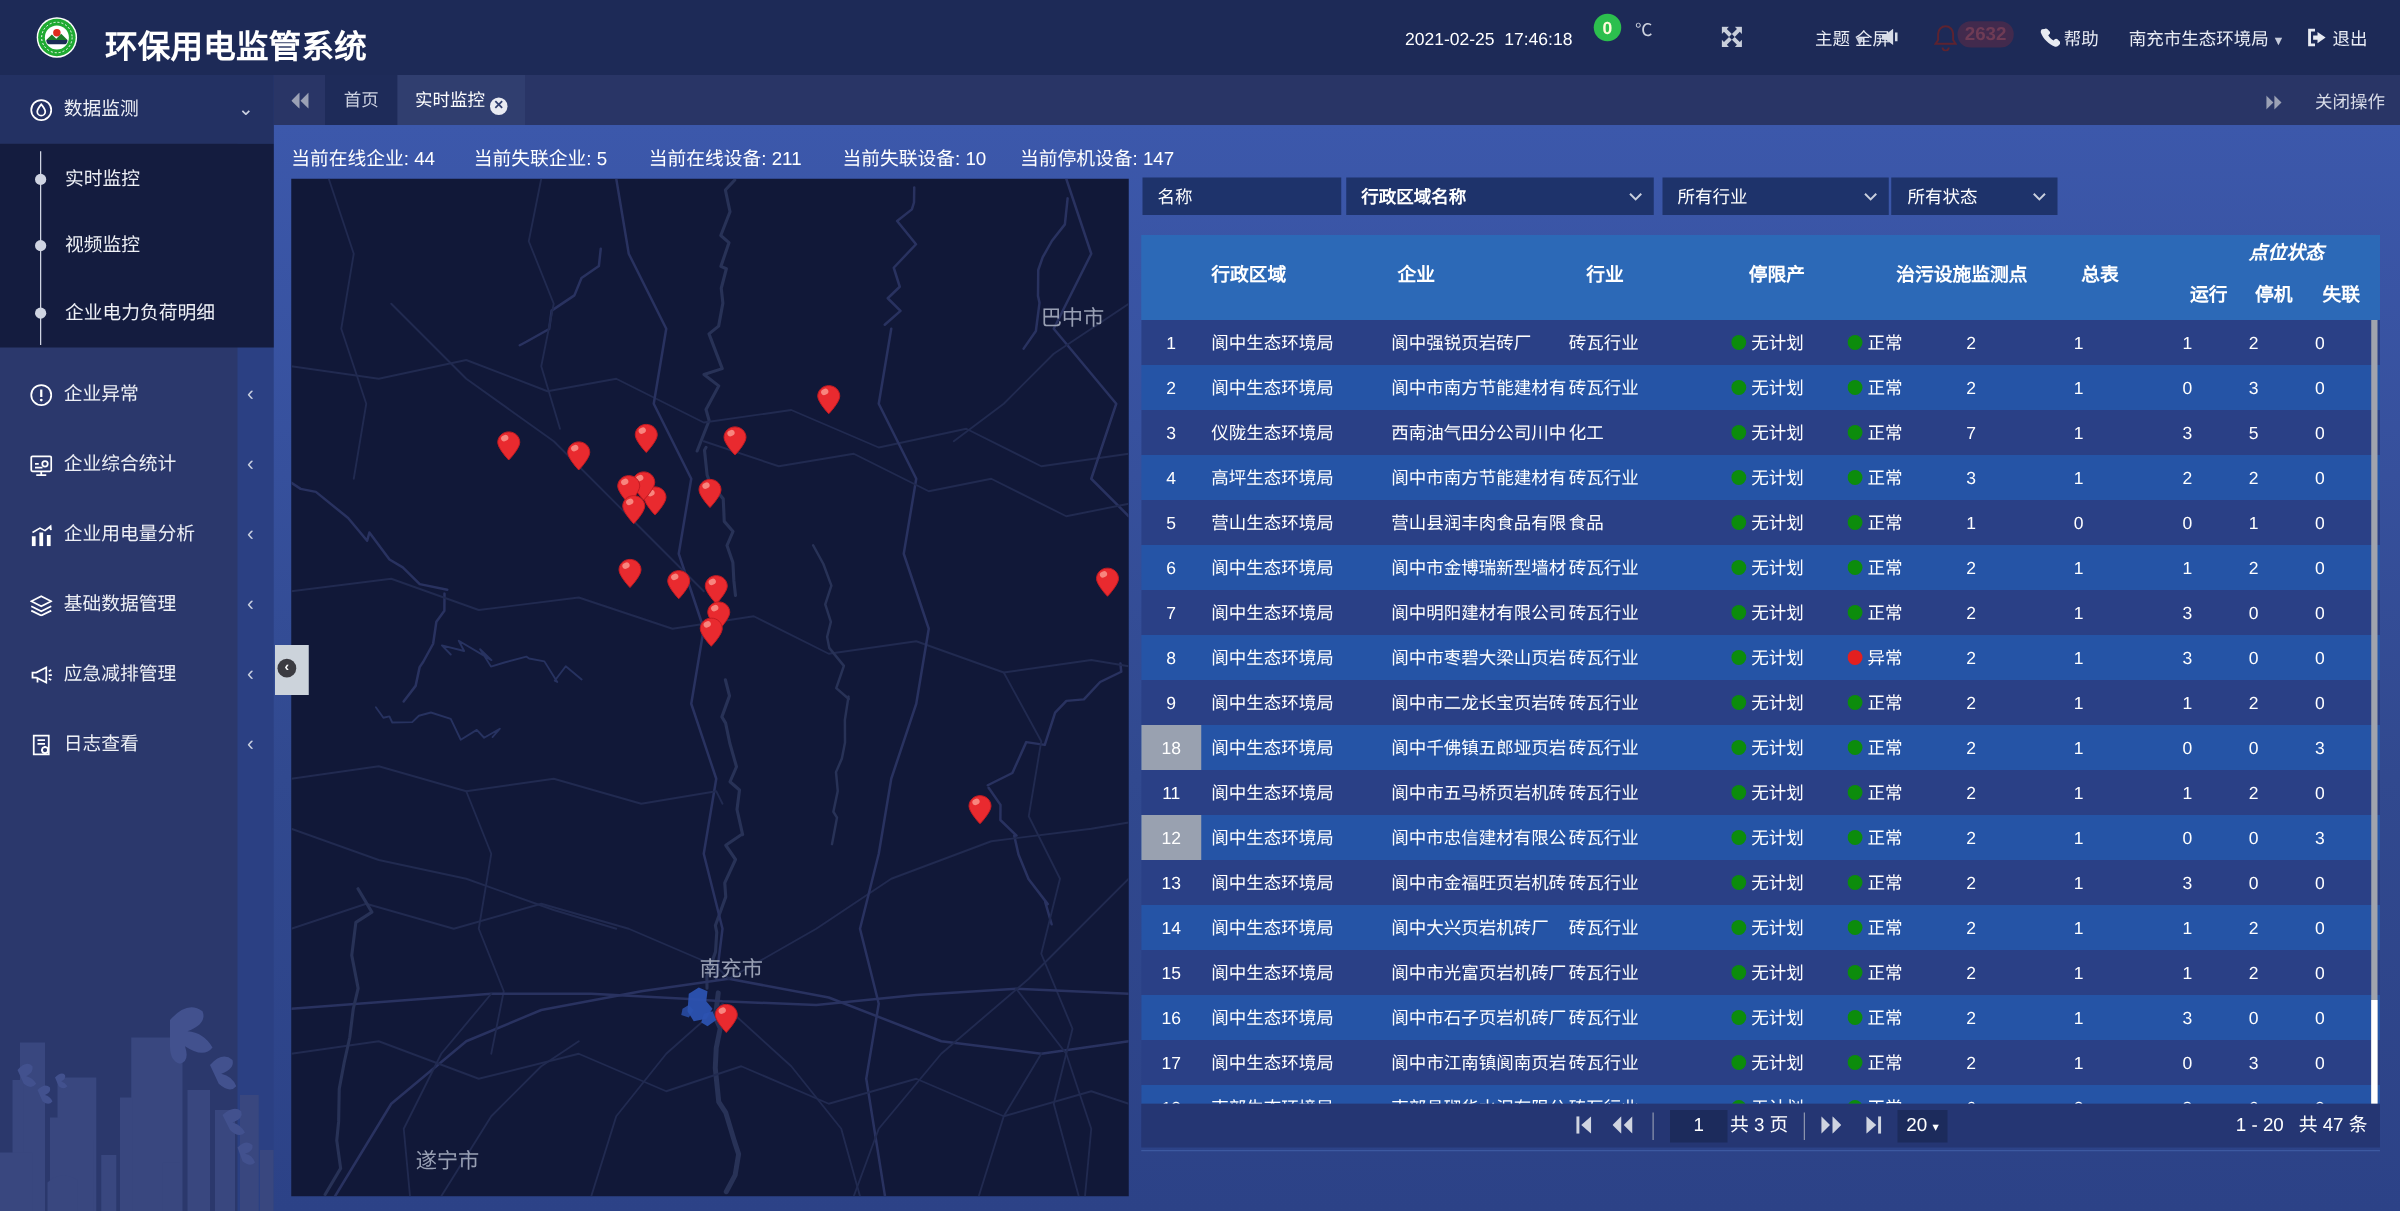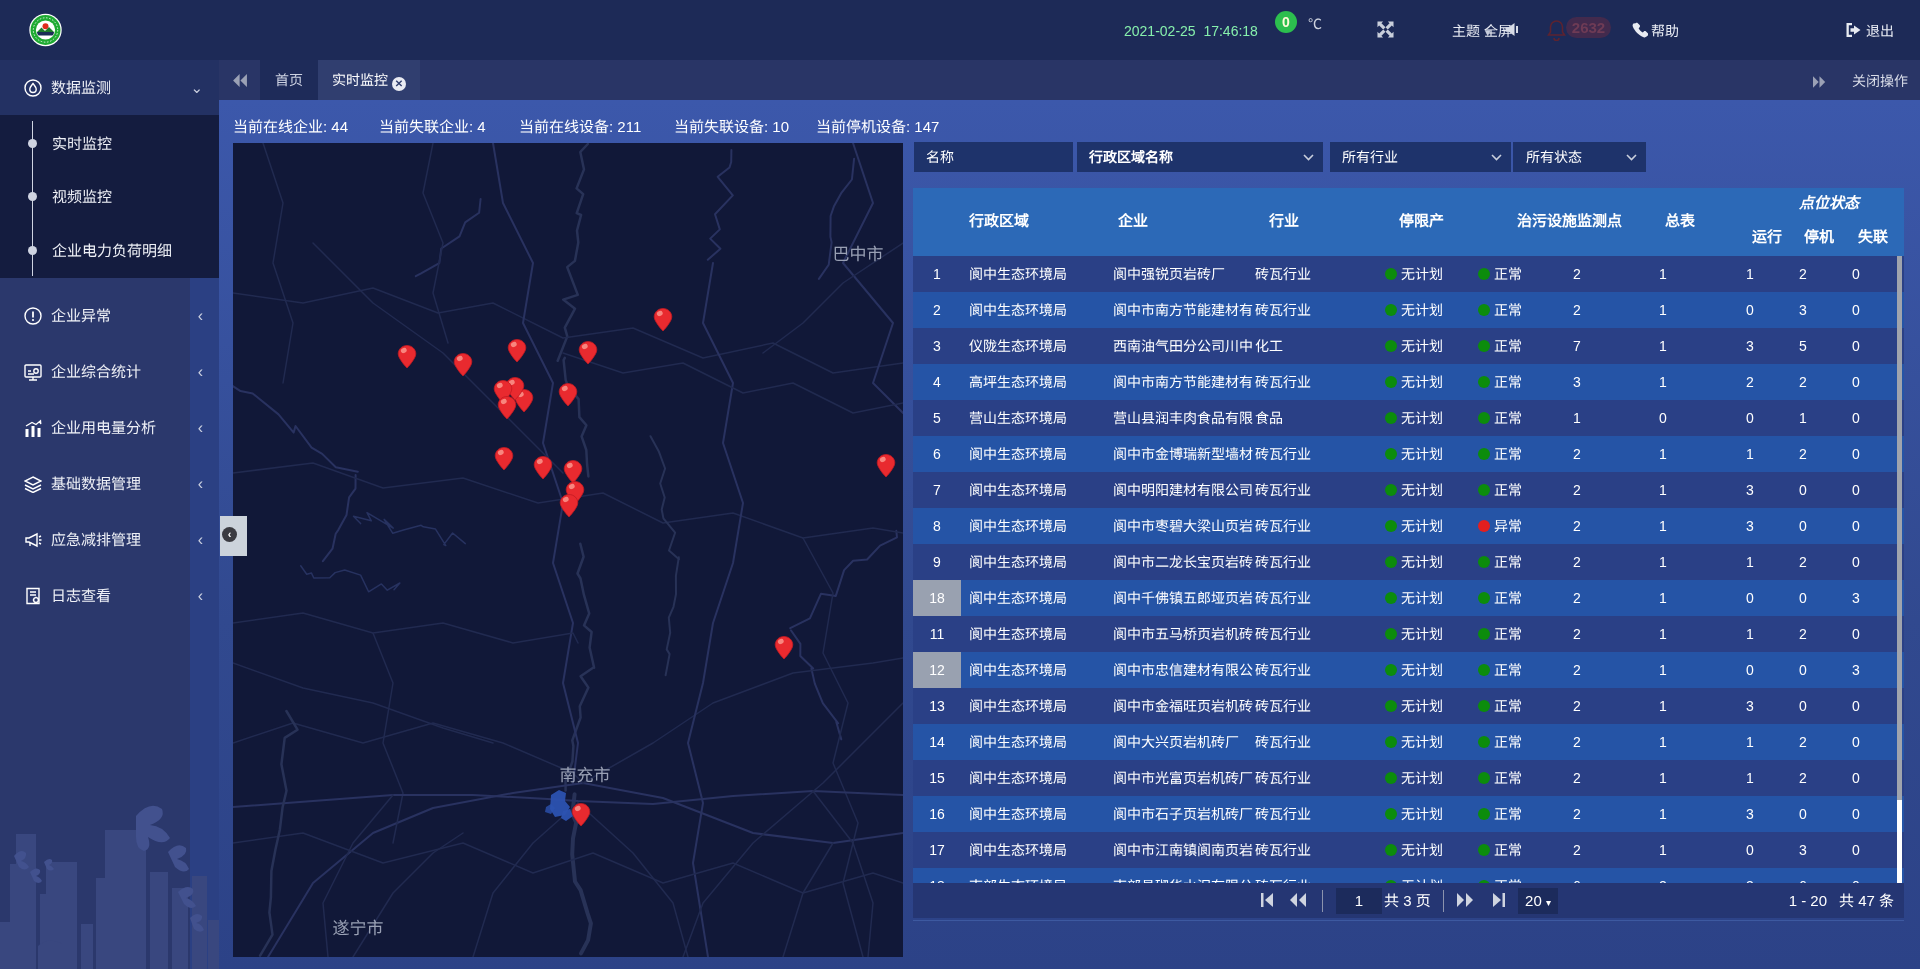--- a/index.html
+++ b/index.html
@@ -78,21 +78,22 @@
     <circle cx="16.5" cy="17" r="16.2" fill="#ffffff"></circle>
     <circle cx="16.5" cy="17" r="15" fill="#1faa32"></circle>
     <circle cx="16.5" cy="17" r="9.6" fill="#ffffff"></circle>
     <circle cx="16.5" cy="13.2" r="3" fill="#e02b1d"></circle>
     <path d="M8 19 L12.5 14.5 L16 18 L20 14 L25 19 Z" fill="#1d7c2a"></path>
     <path d="M8 19 h17 c0,2 -1,3.4 -2,3.4 h-13 c-1,0 -2,-1.4 -2,-3.4 z" fill="#1b2d56"></path>
     <g fill="#ffffff">
         <circle cx="16.5" cy="17" r="12.2" fill="none" stroke="#ffffff" stroke-width="0.8" stroke-dasharray="1.6 1.6"></circle>
       </g>
   </svg>
-  <div class="hright" style="left:1124px;color:#86efac;">2021-02-25&nbsp; 17:46:18</div>
+  <div id="title">环保用电监管系统</div>
+  <div class="hright" style="left:1124px;color:#ffffff;">2021-02-25&nbsp; 17:46:18</div>
   <div class="abs" style="left:1275px;top:11px;width:22px;height:22px;border-radius:50%;background:#2cbf4e;color:#fffbda;font-size:14px;font-weight:bold;text-align:center;line-height:22px;">0</div>
   <div class="abs" style="left:1308px;top:13px;font-size:14px;color:#cdd2de;">℃</div>
   <svg class="abs" style="left:1377px;top:21px" width="17" height="17" viewBox="0 0 18 18">
     <g fill="#c9cfdb">
       <path d="M0.5,0.5 h6 L4.7,2.3 9,6.6 6.6,9 2.3,4.7 0.5,6.5 Z"></path>
       <path d="M17.5,0.5 v6 L15.7,4.7 11.4,9 9,6.6 13.3,2.3 11.5,0.5 Z"></path>
       <path d="M0.5,17.5 v-6 L2.3,13.3 6.6,9 9,11.4 4.7,15.7 6.5,17.5 Z"></path>
       <path d="M17.5,17.5 h-6 l1.8-1.8 L9,11.4 11.4,9 15.7,13.3 17.5,11.5 Z"></path>
     </g>
   </svg>
@@ -104,20 +105,21 @@
   </svg>
   <svg class="abs" style="left:1547px;top:19px" width="19" height="22" viewBox="0 0 19 22" fill="none" stroke="#5d2330" stroke-width="1.6">
     <path d="M9.5 2 a6 6 0 0 1 6 6 v5 l2 3 H1.5 l2-3 V8 a6 6 0 0 1 6-6 z"></path>
     <path d="M7 19 a2.5 2.5 0 0 0 5 0"></path>
   </svg>
   <div class="abs" style="left:1566px;top:17px;width:45px;height:21px;border-radius:11px;background:#422a4d;color:#6e3b55;font-size:15px;font-weight:bold;text-align:center;line-height:21px;">2632</div>
   <svg class="abs" style="left:1632px;top:22px" width="16" height="16" viewBox="0 0 16 16" fill="#e8ebf2">
     <path d="M3.6 1.2 c0.6-0.6 1.6-0.6 2.2 0 l1.8 1.8 c0.6 0.6 0.6 1.6 0 2.2 l-1 1 c0.8 1.6 2.6 3.4 4.2 4.2 l1-1 c0.6-0.6 1.6-0.6 2.2 0 l1.8 1.8 c0.6 0.6 0.6 1.6 0 2.2 l-1.2 1.2 c-0.8 0.8-2 1-3 0.6 C7.2 13.6 2.4 8.8 0.8 4.4 0.4 3.4 0.6 2.2 1.4 1.4 Z"></path>
   </svg>
   <div class="hright" style="left:1651px;">帮助</div>
+  <div class="hright" style="left:1703px;">南充市生态环境局<span style="font-size:10px;color:#c6ccdc;">&nbsp;▼</span></div>
   <svg class="abs" style="left:1846px;top:22px" width="15" height="16" viewBox="0 0 15 16" fill="#e8ebf2">
     <path d="M0.5 1 H6 v2.2 H2.8 v9.6 H6 V15 H0.5 Z"></path>
     <path d="M8 3.5 L14.5 8 8 12.5 v-2.8 H4.5 V6.3 H8 Z"></path>
   </svg>
   <div class="hright" style="left:1866px;">退出</div>
 </div>
 
 <div id="sidebar">
   <div class="grp" id="grp0">
     <svg class="gicon" viewBox="0 0 18 18" fill="none" stroke="#fff" stroke-width="1.4">
@@ -230,21 +232,21 @@
   <svg class="abs" style="left:1594px;top:15px" width="13" height="14" viewBox="0 0 16 14" fill="#9ba1b5">
     <path d="M0 0 l7 7 -7 7 Z"></path>
       <path d="M8 0 l7 7 -7 7 Z"></path>
   </svg>
   <div class="abs" style="left:1633px;top:0;height:40px;line-height:42px;font-size:14px;color:#d8dce8;">关闭操作</div>
 </div>
 
 <div id="content">
   <div id="stats">
     <span style="left:14px">当前在线企业: 44</span>
-    <span style="left:160px">当前失联企业: 4</span>
+    <span style="left:160px">当前失联企业: 5</span>
     <span style="left:300px">当前在线设备: 211</span>
     <span style="left:455px">当前失联设备: 10</span>
     <span style="left:597px">当前停机设备: 147</span>
   </div>
 
   <div id="map">
     <svg width="670" height="814" viewBox="0 0 670 814" id="mapsvg">
         <polyline points="354.8,1.0 347.3,9.0 351.0,26.4 343.6,45.4 350.2,51.1 343.7,70.1 348.1,72.0 344.0,87.6 345.3,99.5 341.9,117.9 334.2,124.1 344.8,151.9 330.2,156.6 342.0,165.7 331.8,184.6 334.3,193.4 324.7,217.8" fill="none" stroke="#283257" stroke-width="2.5" stroke-linejoin="round" stroke-linecap="round"></polyline>
         <polyline points="331.8,214.9 330.6,217.2 332.7,237.1 335.3,243.9 345.6,256.1 346.4,274.1 353.4,282.2 348.6,293.4 353.3,307.0 354.1,321.7 355.4,333.4" fill="none" stroke="#283257" stroke-width="2.5" stroke-linejoin="round" stroke-linecap="round"></polyline>
         <polyline points="498.4,7.0 498.2,19.0 496.5,24.5 484.7,33.8 499.8,52.4 482.0,71.2 486.8,86.4 477.2,95.6 487.4,105.7 474.8,116.8" fill="none" stroke="#293260" stroke-width="2" stroke-linejoin="round" stroke-linecap="round"></polyline>

